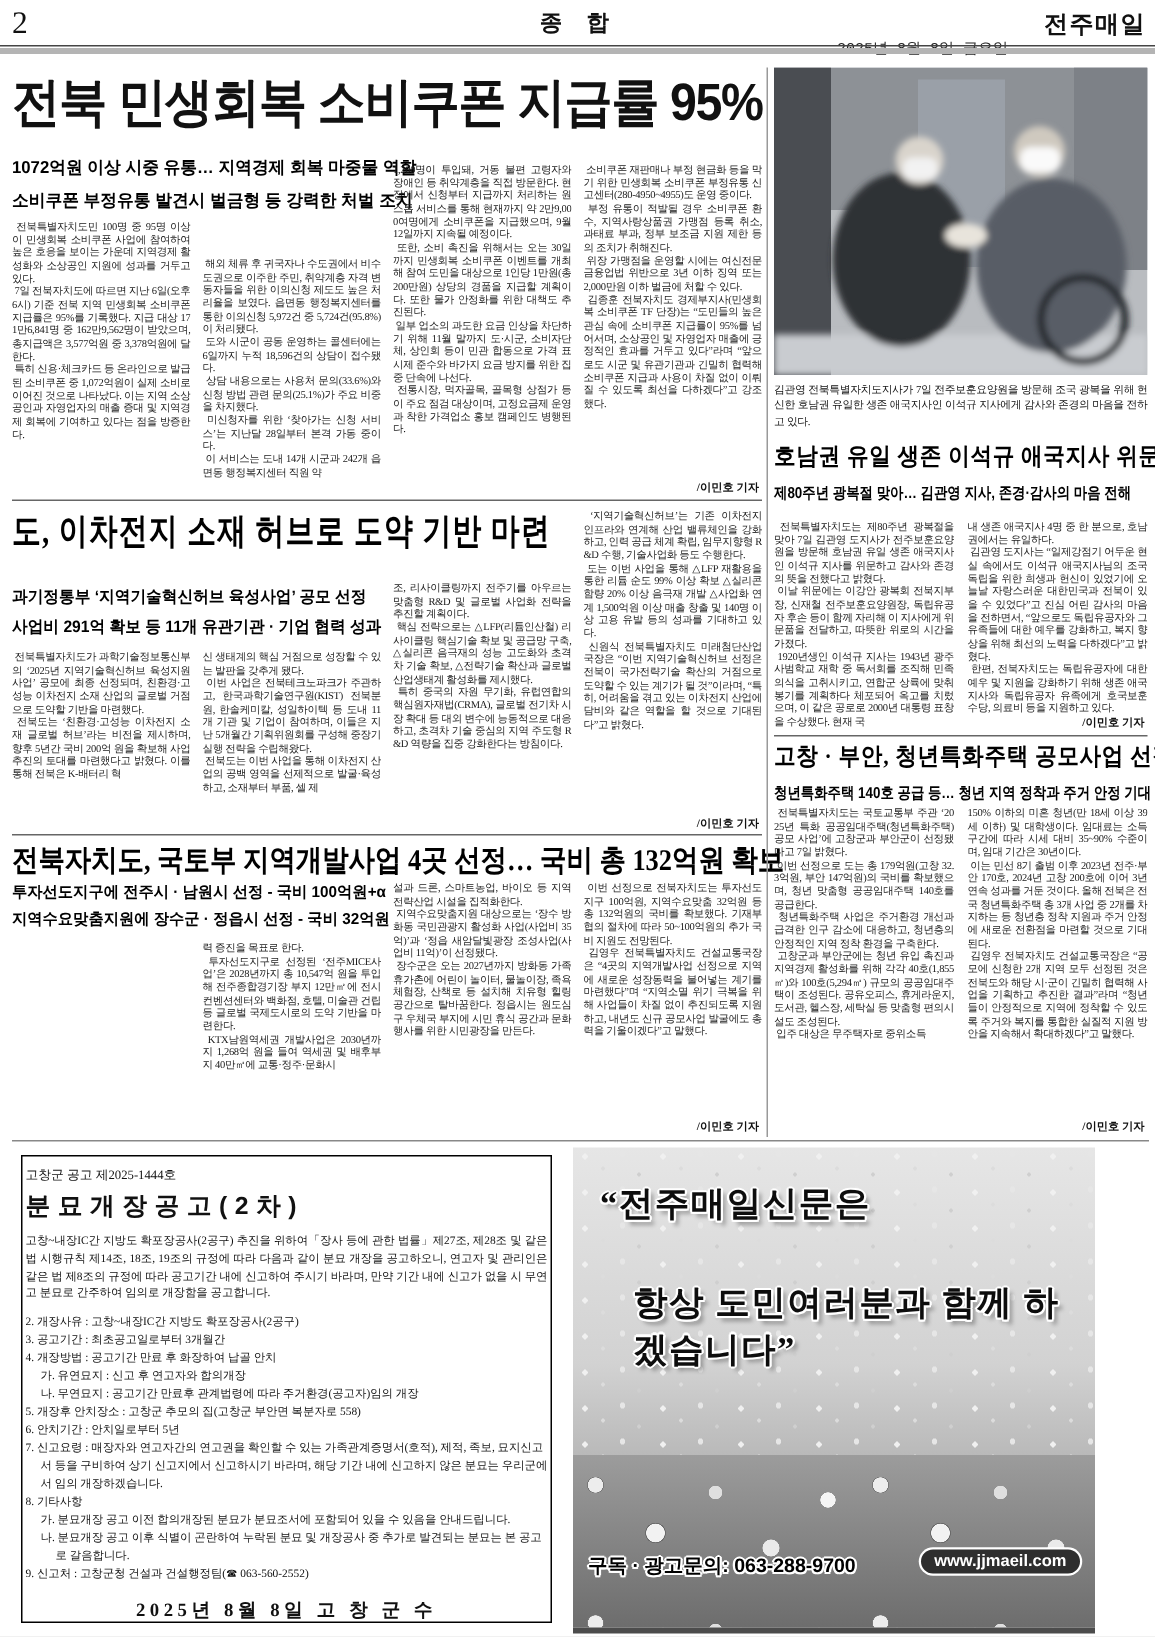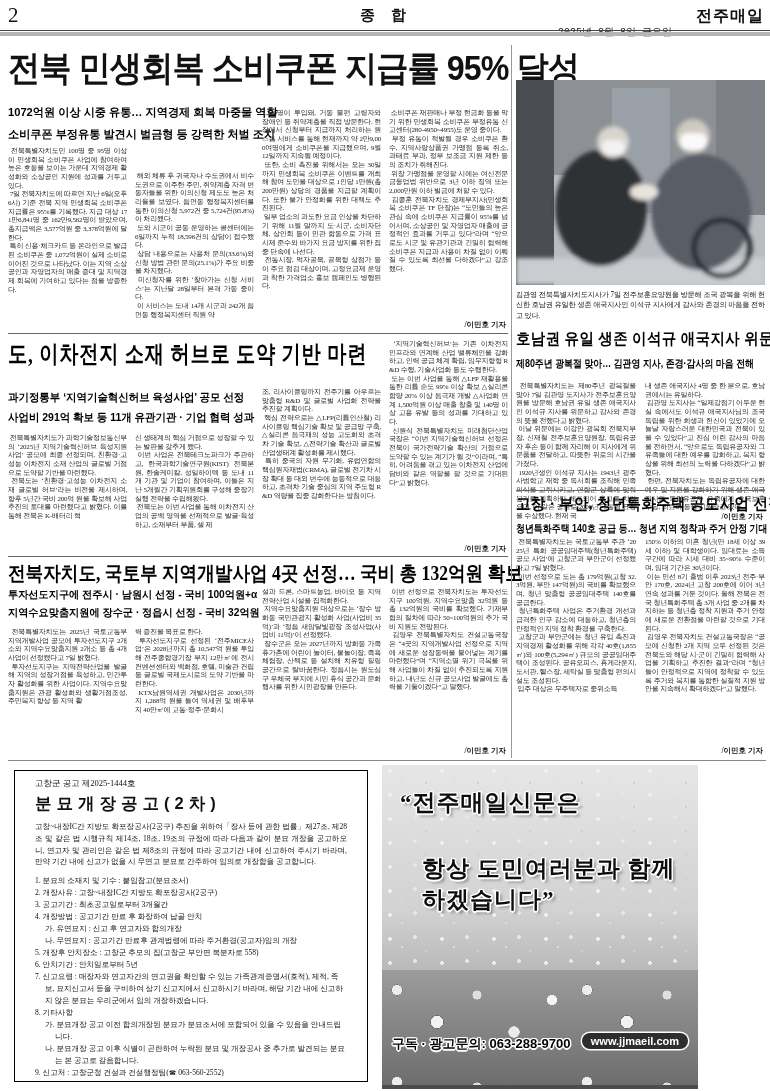--- a/index.html
+++ b/index.html
@@ -30,30 +30,30 @@
   
   .lead-hl{font-family:"Liberation Sans","DejaVu Sans",sans-serif;font-weight:900;
            font-size:35px;letter-spacing:-1px;transform:scaleX(.92);}
   .lead-sub{font-size:11.5px;line-height:1.95;transform:scaleX(.97);}
   
   .hl-serif{font-weight:700;color:#000;}
   
   .caption{font-size:7.2px;line-height:1.45;text-align:justify;letter-spacing:-0.2px;word-break:break-all;}
   
   .notice{position:absolute;left:14px;top:770px;width:354px;height:312px;border:1px solid #000;
-          padding:7px 20px;box-sizing:border-box;overflow:hidden;}
+          padding:7px 2px;box-sizing:border-box;overflow:hidden;}
   .notice .ref{font-size:8.5px;}
   .notice .ttl{text-align:left;font-family:"Liberation Sans","DejaVu Sans",sans-serif;
                font-weight:900;font-size:16.5px;letter-spacing:5px;margin:3px 0 6px;}
   .notice .intro{font-size:7.6px;line-height:1.55;text-align:justify;word-break:break-all;margin-bottom:7px;}
   .notice .it{font-size:7.6px;line-height:1.58;padding-left:10px;text-indent:-10px;word-break:break-all;}
   .notice .it.sub{padding-left:20px;}
   .notice .dateline{text-align:center;font-size:12.5px;letter-spacing:3px;margin-top:10px;font-weight:700;}
   
-  .ad{position:absolute;left:382px;top:765px;width:316px;height:320px;overflow:hidden;
+  .ad{position:absolute;left:382px;top:765px;width:348px;height:320px;overflow:hidden;
       border-bottom:4px solid #4c4c4c;
       background:
        radial-gradient(circle 3px at 8px 6px, #f0f0f0 60%, transparent 61%),
        radial-gradient(circle 2px at 20px 14px, #dcdcdc 60%, transparent 61%),
        radial-gradient(circle 3px at 33px 4px, #e6e6e6 60%, transparent 61%),
        radial-gradient(circle 2px at 44px 18px, #cfcfcf 60%, transparent 61%),
        linear-gradient(180deg,#e6e6e6 0%,#d2d2d2 45%,#ababab 75%,#8f8f8f 100%);
       background-size:52px 24px,52px 24px,52px 24px,52px 24px,100% 100%;}
   .ad-bottomflowers{position:absolute;left:0;right:0;bottom:0;height:115px;
       background:
@@ -131,37 +131,35 @@
  신원식 전북특별자치도 미래첨단산업국장은 “이번 지역기술혁신허브 선정은 전북이 국가전략기술 확산의 거점으로 도약할 수 있는 계기가 될 것”이라며, “특히, 어려움을 겪고 있는 이차전지 산업에 담비와 같은 역할을 할 것으로 기대된다”고 밝혔다.</div>
     <div class="byline">/이민호 기자</div>
   </section>
 
   <div class="hrline" style="left:8px;top:556px;width:500px;"></div>
 
   <section class="abs" style="left:8px;top:560px;width:500px;height:196px;">
     <div class="hl-serif nowrap" style="font-size:20px;letter-spacing:0;transform:scaleX(.88);">전북자치도, 국토부 지역개발사업 4곳 선정… 국비 총 132억원 확보</div>
     <div class="abs sub-sans nowrap" style="top:28px;font-size:10.5px;transform:scaleX(.97);">투자선도지구에 전주시 · 남원시 선정 - 국비 100억원+α</div>
     <div class="abs sub-sans nowrap" style="top:46px;font-size:10.5px;transform:scaleX(.97);">지역수요맞춤지원에 장수군 · 정읍시 선정 - 국비 32억원</div>
-    <div class="col" style="left:0;top:68px;height:126px;"> 전북특별자치도는 2025년 국토교통부 지역개발사업 공모에 투자선도지구 2개소와 지역수요맞춤지원 2개소 등 총 4개 사업이 선정됐다고 7일 밝혔다.
- 투자선도지구는 지역전략산업을 발굴해 지역의 성장거점을 육성하고, 민간투자 활성화를 위한 사업이다. 지역수요맞춤지원은 관광 활성화와 생활거점조성, 주민복지 향상 등 지역 활</div>
     <div class="col" style="left:127px;top:68px;height:126px;">력 증진을 목표로 한다.
  투자선도지구로 선정된 ‘전주MICE사업’은 2028년까지 총 10,547억 원을 투입해 전주종합경기장 부지 12만㎡에 전시컨벤션센터와 백화점, 호텔, 미술관 건립 등 글로벌 국제도시로의 도약 기반을 마련한다.
  KTX남원역세권 개발사업은 2030년까지 1,268억 원을 들여 역세권 및 배후부지 40만㎡에 교통·정주·문화시</div>
     <div class="col" style="left:254px;top:28px;height:166px;">설과 드론, 스마트농업, 바이오 등 지역전략산업 시설을 집적화한다.
  지역수요맞춤지원 대상으로는 ‘장수 방화동 국민관광지 활성화 사업(사업비 35억)’과 ‘정읍 새암달빛광장 조성사업(사업비 11억)’이 선정됐다.
  장수군은 오는 2027년까지 방화동 가족휴가촌에 어린이 놀이터, 물놀이장, 족욕 체험장, 산책로 등 설치해 치유형 힐링 공간으로 탈바꿈한다. 정읍시는 원도심 구 우체국 부지에 시민 휴식 공간과 문화 행사를 위한 시민광장을 만든다.</div>
     <div class="col" style="left:381px;top:28px;height:166px;"> 이번 선정으로 전북자치도는 투자선도지구 100억원, 지역수요맞춤 32억원 등 총 132억원의 국비를 확보했다. 기재부 협의 절차에 따라 50~100억원의 추가 국비 지원도 전망된다.
  김영우 전북특별자치도 건설교통국장은 “4곳의 지역개발사업 선정으로 지역에 새로운 성장동력을 불어넣는 계기를 마련했다”며 “지역소멸 위기 극복을 위해 사업들이 차질 없이 추진되도록 지원하고, 내년도 신규 공모사업 발굴에도 총력을 기울이겠다”고 말했다.</div>
     <div class="byline">/이민호 기자</div>
   </section>
 
   <div class="vline" style="left:511px;top:45px;height:713px;"></div>
   <div class="hrline" style="left:8px;top:760px;width:758px;border-color:#888;"></div>
 
-  <section class="abs" style="left:516px;top:45px;width:249px;height:443px;margin-top:35px;">
+  <section class="abs" style="left:516px;top:45px;width:249px;height:443px;">
     <svg width="249" height="205" viewBox="0 0 249 205" preserveAspectRatio="none" style="display:block;">
       <defs>
           <filter id="b">
             <feGaussianBlur stdDeviation="2"></feGaussianBlur>
           </filter>
         </defs>
       <rect width="249" height="205" fill="#b9bcc0"></rect>
       <rect width="249" height="95" fill="#8d9196"></rect>
       <rect x="0" y="0" width="38" height="205" fill="#4a4d52"></rect>
       <rect x="96" y="8" width="58" height="125" fill="#9aa0a8"></rect>
@@ -207,21 +205,20 @@
  이는 민선 8기 출범 이후 2023년 전주·부안 170호, 2024년 고창 200호에 이어 3년 연속 성과를 거둔 것이다. 올해 전북은 전국 청년특화주택 총 3개 사업 중 2개를 차지하는 등 청년층 정착 지원과 주거 안정에 새로운 전환점을 마련할 것으로 기대된다.
  김영우 전북자치도 건설교통국장은 “공모에 신청한 2개 지역 모두 선정된 것은 전북도와 해당 시·군이 긴밀히 협력해 사업을 기획하고 추진한 결과”라며 “청년들이 안정적으로 지역에 정착할 수 있도록 주거와 복지를 통합한 실질적 지원 방안을 지속해서 확대하겠다”고 말했다.</div>
       <div class="byline">/이민호 기자</div>
     </div>
   </section>
 
   <div class="notice">
     <div class="ref">고창군 공고 제2025-1444호</div>
     <div class="ttl">분묘개장공고(2차)</div>
     <div class="intro">고창~내장IC간 지방도 확포장공사(2공구) 추진을 위하여「장사 등에 관한 법률」제27조, 제28조 및 같은 법 시행규칙 제14조, 18조, 19조의 규정에 따라 다음과 같이 분묘 개장을 공고하오니, 연고자 및 관리인은 같은 법 제8조의 규정에 따라 공고기간 내에 신고하여 주시기 바라며, 만약 기간 내에 신고가 없을 시 무연고 분묘로 간주하여 임의로 개장함을 공고합니다.</div>
-    <div class="it">1. 분묘의 소재지 및 기수 : 붙임참고(분묘조서)</div>
     <div class="it">2. 개장사유 : 고창~내장IC간 지방도 확포장공사(2공구)</div>
     <div class="it">3. 공고기간 : 최초공고일로부터 3개월간</div>
     <div class="it">4. 개장방법 : 공고기간 만료 후 화장하여 납골 안치</div>
     <div class="it sub">가. 유연묘지 : 신고 후 연고자와 합의개장</div>
     <div class="it sub">나. 무연묘지 : 공고기간 만료후 관계법령에 따라 주거환경(공고자)임의 개장</div>
     <div class="it">5. 개장후 안치장소 : 고창군 추모의 집(고창군 부안면 복분자로 558)</div>
     <div class="it">6. 안치기간 : 안치일로부터 5년</div>
     <div class="it">7. 신고요령 : 매장자와 연고자간의 연고권을 확인할 수 있는 가족관계증명서(호적), 제적, 족보, 묘지신고서 등을 구비하여 상기 신고지에서 신고하시기 바라며, 해당 기간 내에 신고하지 않은 분묘는 우리군에서 임의 개장하겠습니다.</div>
     <div class="it">8. 기타사항</div>
     <div class="it sub">가. 분묘개장 공고 이전 합의개장된 분묘가 분묘조서에 포함되어 있을 수 있음을 안내드립니다.</div>

